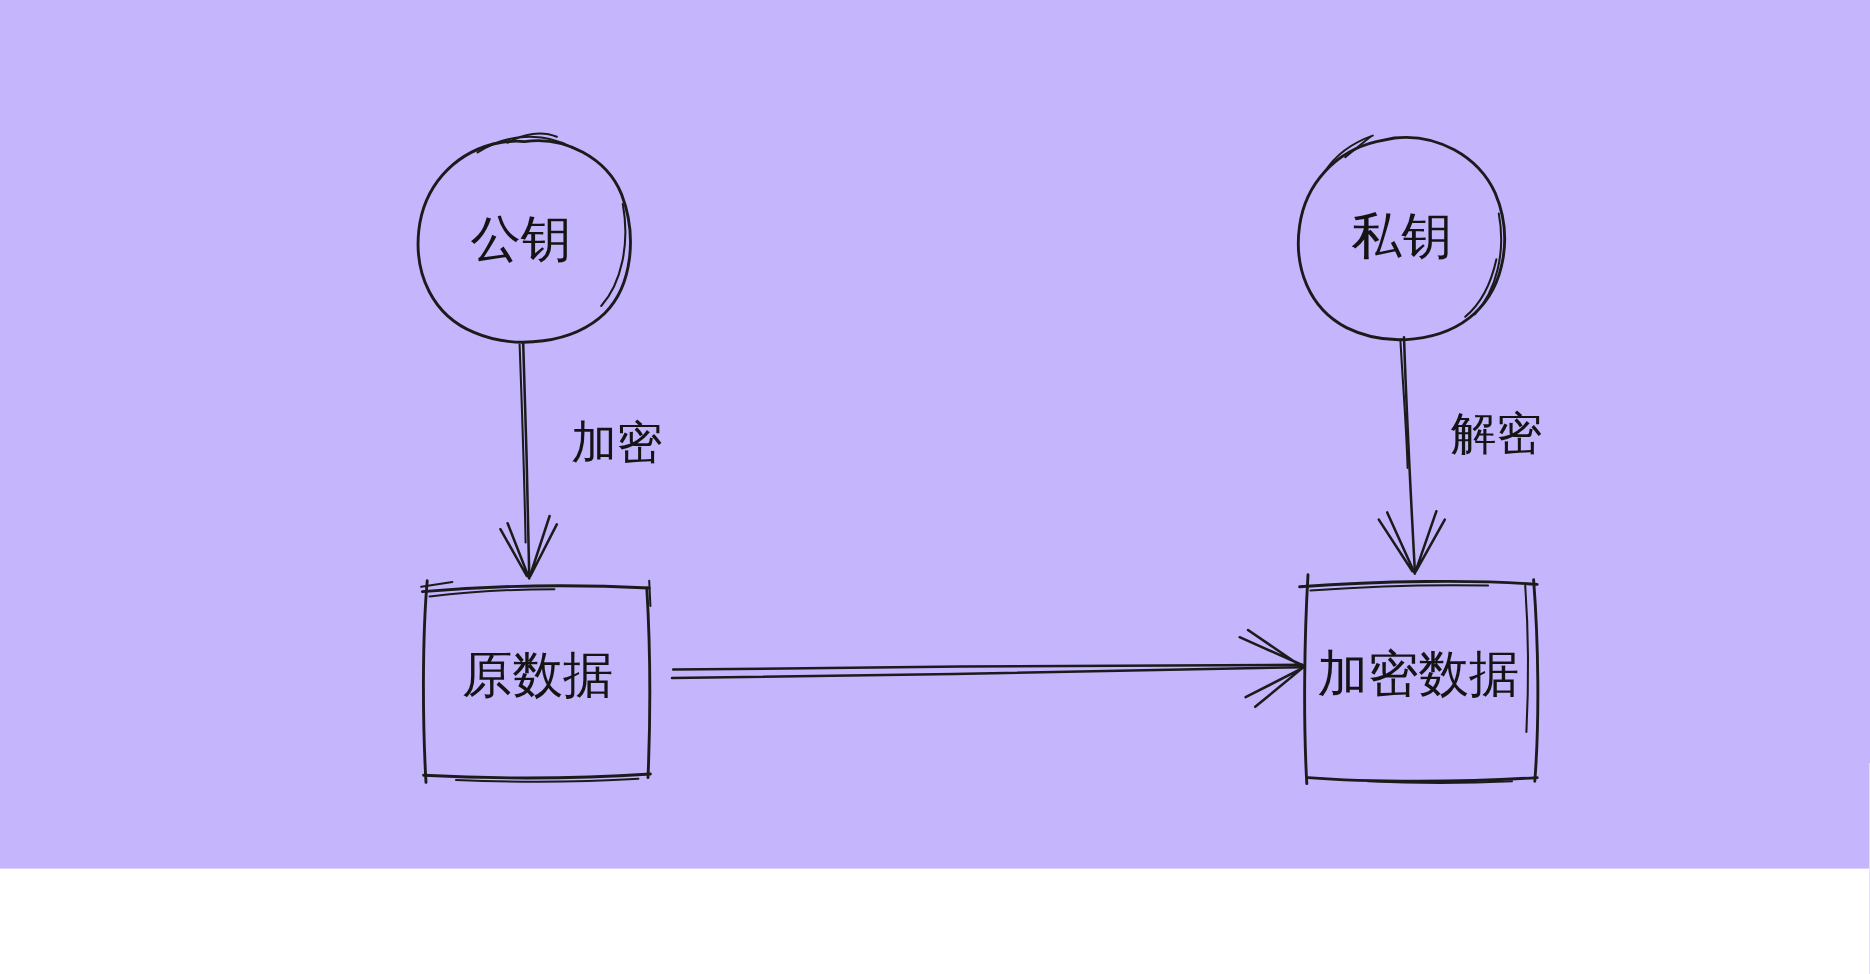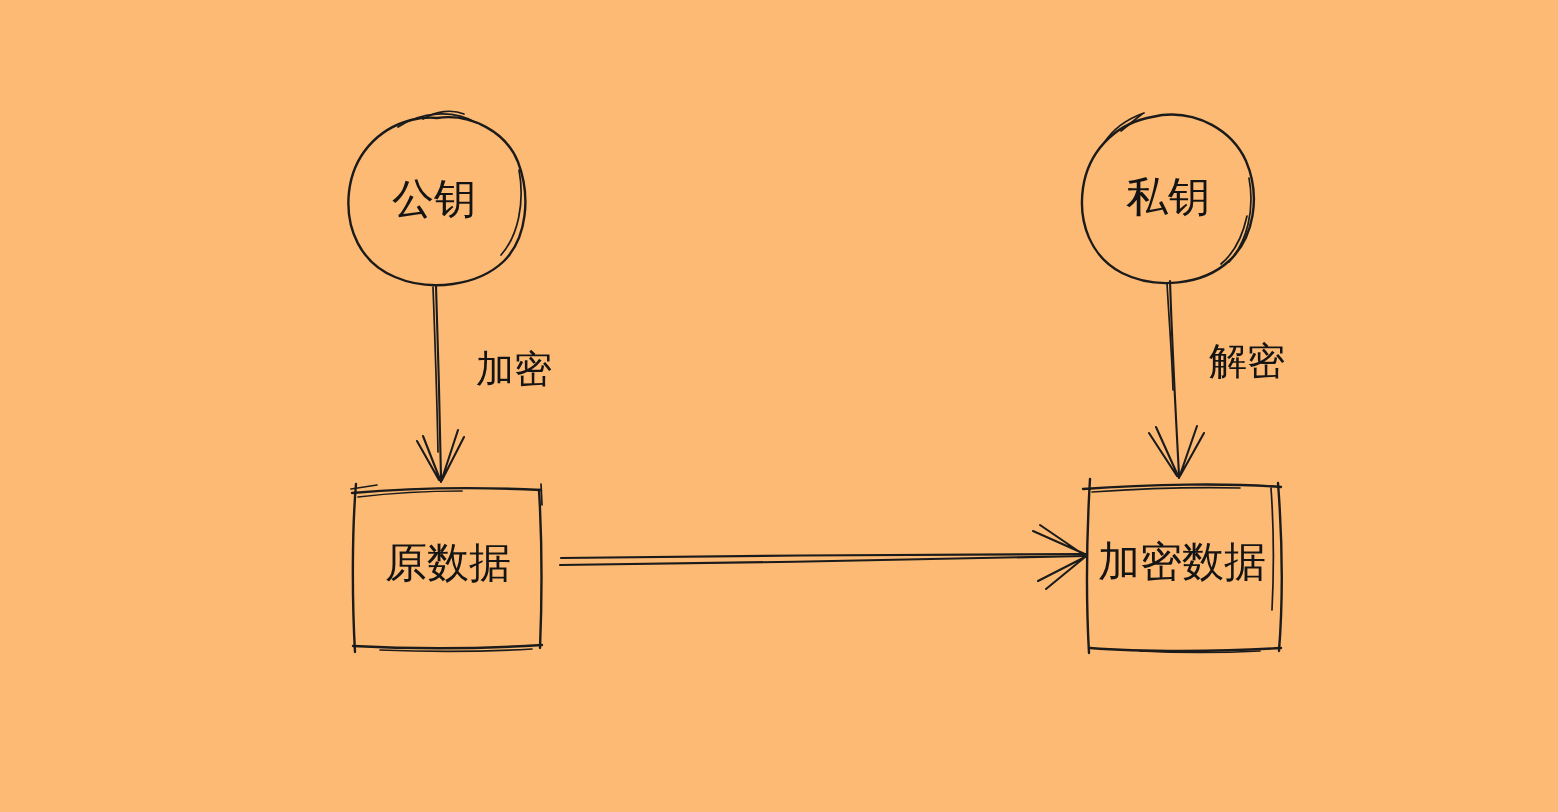--- a/index.html
+++ b/index.html
@@ -4,22 +4,22 @@
 <style>
   html, body {
     margin: 0;
     padding: 0;
     background: #ffffff;
     font-family: "Liberation Sans", sans-serif;
   }
   .stage {
     position: relative;
     width: 1558px;
-    height: 812px;
-    background: #fdba74;
+    height: 724px;
+    background: #c4b5fd;
     overflow: hidden;
   }
   svg { display: block; }
   .stroke {
     fill: none;
     stroke: #1b1b1b;
     stroke-width: 2.4;
     stroke-linecap: round;
     stroke-linejoin: round;
   }

